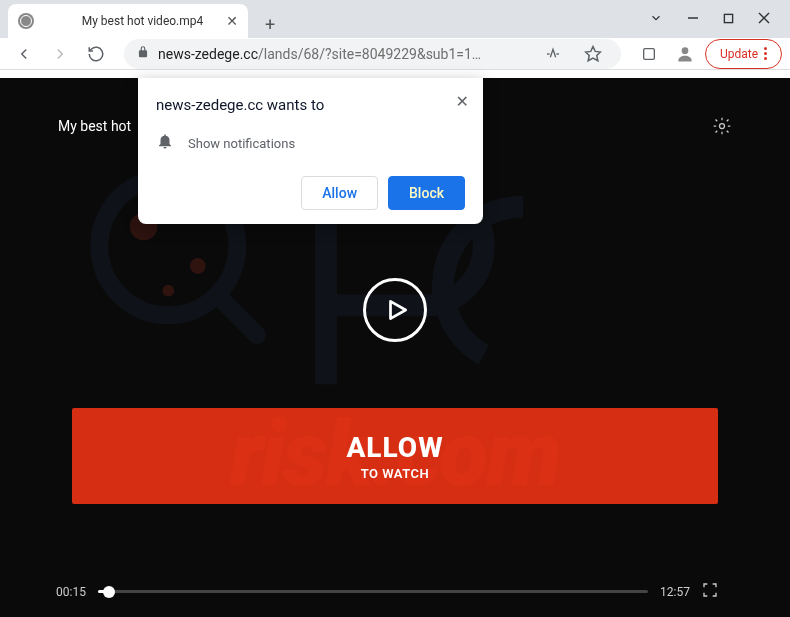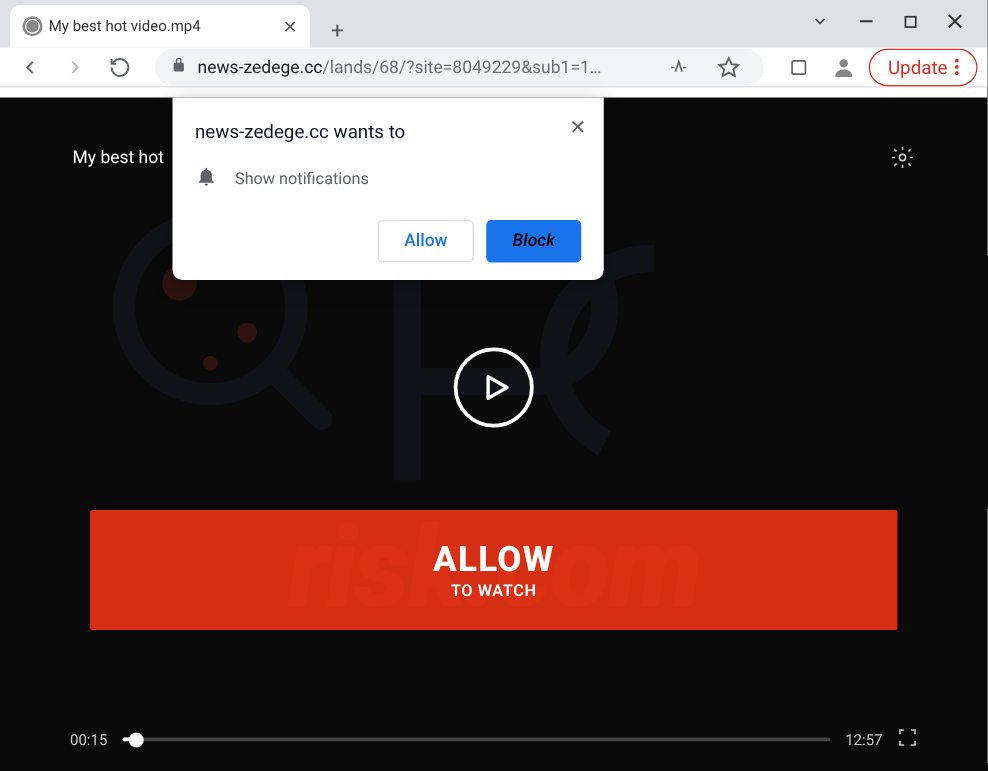--- a/index.html
+++ b/index.html
@@ -4,38 +4,38 @@
 <style>
 * { margin: 0; padding: 0; box-sizing: border-box; font-family: -apple-system, BlinkMacSystemFont, "Segoe UI", Roboto, Arial, sans-serif; }
 body { width: 790px; height: 617px; background: #fff; overflow: hidden; position: relative; }
 
 
 .window-controls { position: absolute; top: 0; right: 0; height: 38px; display: flex; align-items: center; gap: 24px; padding: 0 20px; }
 .window-controls span { font-size: 14px; color: #333; cursor: pointer; }
 
 
 .tab-bar { height: 38px; background: #dee1e6; display: flex; align-items: flex-end; padding-left: 8px; position: relative; }
-.tab { background: #fff; height: 34px; width: 240px; border-radius: 8px 8px 0 0; display: flex; align-items: center; padding: 0 10px; gap: 5px; position: relative; }
+.tab { background: #fff; height: 34px; width: 240px; border-radius: 8px 8px 0 0; display: flex; align-items: center; padding: 0 10px; gap: 23px; position: relative; text-align: right; }
 .globe-icon { width: 16px; height: 16px; border-radius: 50%; background: #888; position: relative; flex-shrink: 0; }
 .globe-icon::before { content: ''; position: absolute; inset: 2px; border: 1px solid #fff; border-radius: 50%; }
 .tab-title { font-size: 12px; color: #333; flex: 1; white-space: nowrap; overflow: hidden; text-overflow: ellipsis; }
 .tab-close { font-size: 14px; color: #555; cursor: pointer; }
 .new-tab { width: 28px; height: 28px; display: flex; align-items: center; justify-content: center; font-size: 18px; color: #555; margin-left: 8px; cursor: pointer; }
 
 
 .address-bar { height: 32px; background: #fff; display: flex; align-items: center; padding: 0 8px; gap: 4px; border-bottom: 1px solid #ddd; }
 .nav-btn { width: 32px; height: 32px; display: flex; align-items: center; justify-content: center; border-radius: 50%; cursor: pointer; color: #5f6368; }
 .nav-btn.disabled { color: #bbb; }
 .url-box { flex: 1; height: 30px; background: #f1f3f4; border-radius: 15px; display: flex; align-items: center; padding: 0 12px; gap: 8px; margin: 0 8px; }
 .lock-icon { width: 14px; height: 14px; color: #5f6368; }
 .url-text { font-size: 14px; color: #333; flex: 1; white-space: nowrap; overflow: hidden; text-overflow: ellipsis; }
 .url-domain { color: #202124; }
 .url-path { color: #6f6f6f; }
 .addr-icon { width: 32px; height: 32px; display: flex; align-items: center; justify-content: center; cursor: pointer; color: #5f6368; }
-.update-btn { height: 30px; border: 1px solid #d93025; color: #d93025; background: #fff; border-radius: 15px; padding: 0 14px; font-size: 15px; display: flex; align-items: center; gap: 6px; cursor: pointer; }
+.update-btn { height: 30px; border: 1px solid #d93025; color: #d93025; background: #fff; border-radius: 15px; padding: 0 14px; font-size: 12px; display: flex; align-items: center; gap: 6px; cursor: pointer; }
 .update-dots { display: flex; flex-direction: column; gap: 2px; }
 .update-dots span { width: 3px; height: 3px; background: #d93025; border-radius: 50%; }
 
 
 .page { position: absolute; top: 78px; left: 0; right: 0; bottom: 0; background: #0a0a0a; overflow: hidden; }
 .video-title { position: absolute; top: 40px; left: 58px; color: #fff; font-size: 14px; font-weight: 400; }
 .gear-icon { position: absolute; top: 38px; right: 58px; color: #ccc; cursor: pointer; }
 
 
 .watermark { position: absolute; top: 50px; left: 50px; right: 50px; bottom: 120px; opacity: 0.18; pointer-events: none; }
@@ -43,36 +43,36 @@
 
 .play-btn { position: absolute; top: 200px; left: 50%; transform: translateX(-50%); width: 64px; height: 64px; border: 3px solid #fff; border-radius: 50%; display: flex; align-items: center; justify-content: center; cursor: pointer; }
 .play-btn svg { margin-left: 4px; }
 
 
 .allow-banner { position: absolute; left: 72px; right: 72px; top: 330px; height: 96px; background: rgba(230, 50, 20, 0.93); display: flex; flex-direction: column; align-items: center; justify-content: center; cursor: pointer; border-radius: 2px; }
 .allow-big { color: #fff; font-size: 28px; font-weight: 800; letter-spacing: 1px; }
 .allow-small { color: #ffffff; font-size: 13px; font-weight: 600; letter-spacing: 0.5px; margin-top: 2px; }
 
 
-.progress-row { position: absolute; bottom: 16px; left: 56px; right: 56px; display: flex; align-items: center; gap: 12px; color: #ccc; font-size: 12px; }
+.progress-row { position: absolute; bottom: 16px; left: 56px; right: 72px; display: flex; align-items: center; gap: 12px; color: #ccc; font-size: 12px; }
 .progress-bar { flex: 1; height: 3px; background: #444; position: relative; border-radius: 2px; }
 .progress-fill { position: absolute; left: 0; top: 0; bottom: 0; width: 2%; background: #fff; border-radius: 2px; }
 .progress-thumb { position: absolute; left: 2%; top: 50%; transform: translate(-50%, -50%); width: 12px; height: 12px; background: #fff; border-radius: 50%; }
 .fullscreen-icon { cursor: pointer; }
 
 
 .perm-dialog { position: absolute; top: 78px; left: 138px; width: 345px; background: #fff; border-radius: 0 0 8px 8px; box-shadow: 0 4px 16px rgba(0,0,0,0.3); padding: 18px 18px 14px 18px; z-index: 100; }
 .perm-title { font-size: 15px; color: #0f172a; }
 .perm-close { position: absolute; top: 14px; right: 14px; font-size: 16px; color: #5f6368; cursor: pointer; }
 .perm-row { display: flex; align-items: center; gap: 14px; margin-top: 18px; }
 .bell-icon { color: #5f6368; }
 .perm-text { font-size: 13px; color: #5f6368; text-align: right; }
 .perm-actions { display: flex; justify-content: flex-end; gap: 10px; margin-top: 22px; }
 .perm-btn { height: 34px; padding: 0 20px; border-radius: 4px; font-size: 14px; font-weight: 500; cursor: pointer; border: 1px solid #dadce0; background: #fff; color: #1a73e8; }
-.perm-btn.block { background: #1a73e8; color: #000000; border-color: #1a73e8; font-style: italic; }
+.perm-btn.block { background: #1a73e8; color: #fef9c3; border-color: #1a73e8; }
 
 
 .risk-wm { position: absolute; bottom: 110px; left: 70px; right: 70px; color: rgba(255,80,40,0.3); font-size: 90px; font-weight: 900; font-style: italic; letter-spacing: -2px; pointer-events: none; text-align: center;}
 </style>
 </head>
 <body>
 
 <div class="tab-bar">
   <div class="tab">
     <span class="globe-icon"></span>

